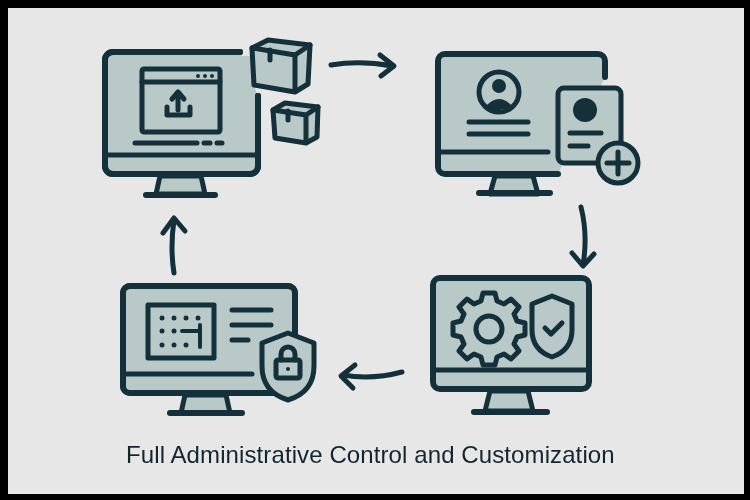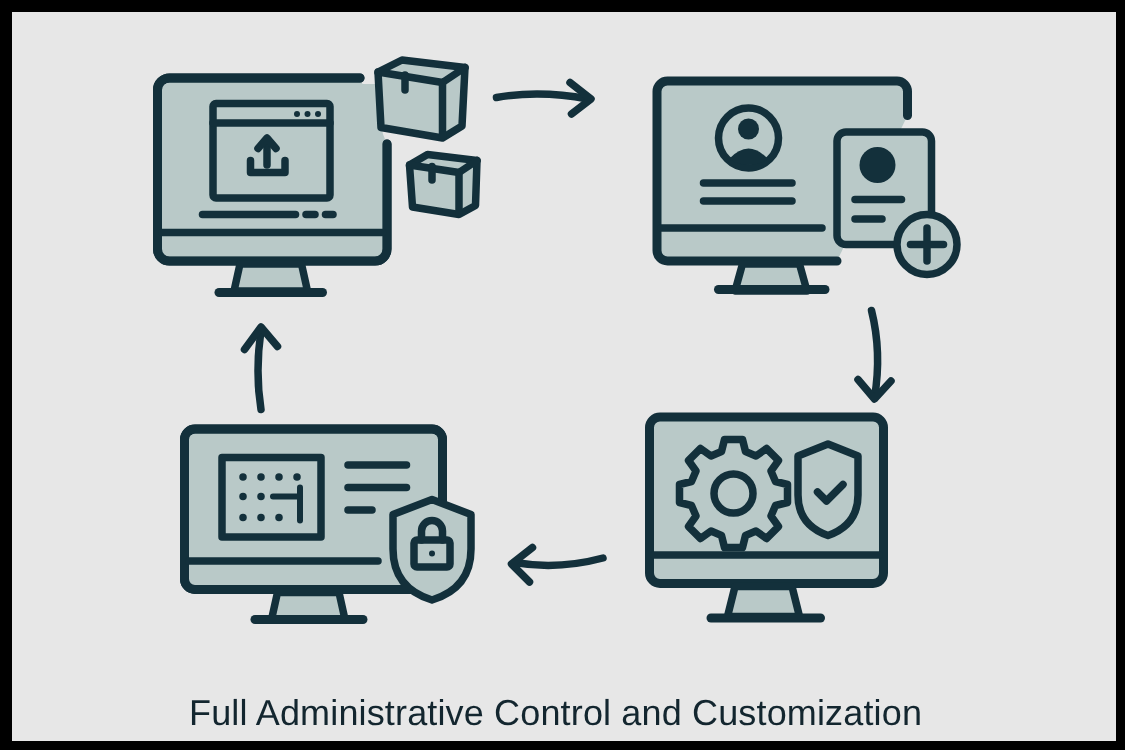--- a/index.html
+++ b/index.html
@@ -4,21 +4,20 @@
   <style>
     html, body { margin: 0; padding: 0; }
     body { width: 750px; height: 500px; background: #000; position: relative; overflow: hidden; }
     .frame { position: absolute; left: 8px; top: 8px; width: 736px; height: 486px; background: #e7e7e7; }
     svg.art { position: absolute; left: 0; top: 0; width: 750px; height: 500px; }
     .caption {
       position: absolute; left: 126px; top: 441px;
       font-family: "Liberation Sans", sans-serif;
       font-size: 24px; font-weight: 400; color: #13262f; letter-spacing: 0.1px;
       white-space: nowrap;
-      margin-top: 21px;
     }
   </style>
 </head>
 <body>
 
 <div class="frame"></div>
 
 <svg class="art" viewBox="0 0 750 500" fill="none" stroke="#13303b" stroke-linecap="round" stroke-linejoin="round">
 
   <g>

